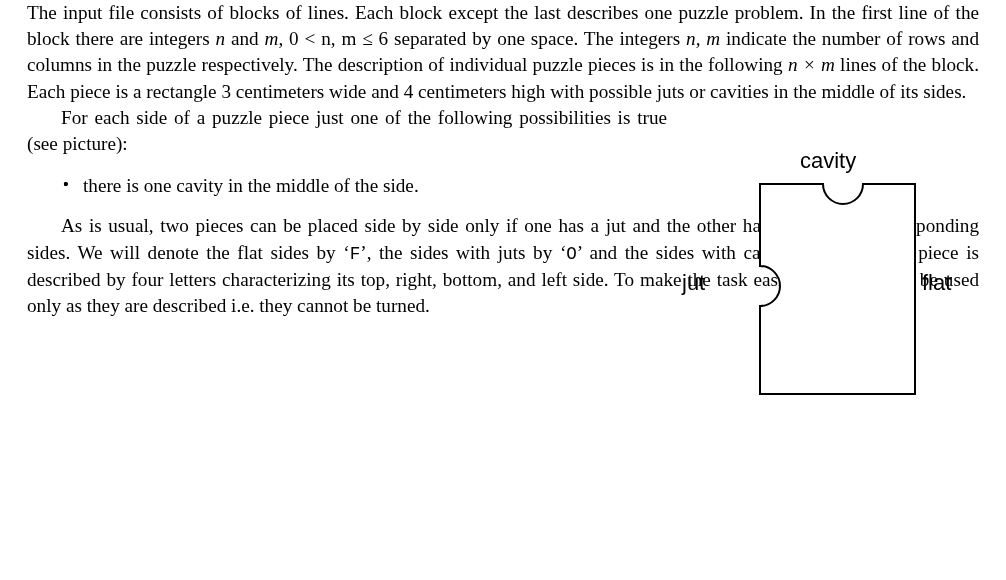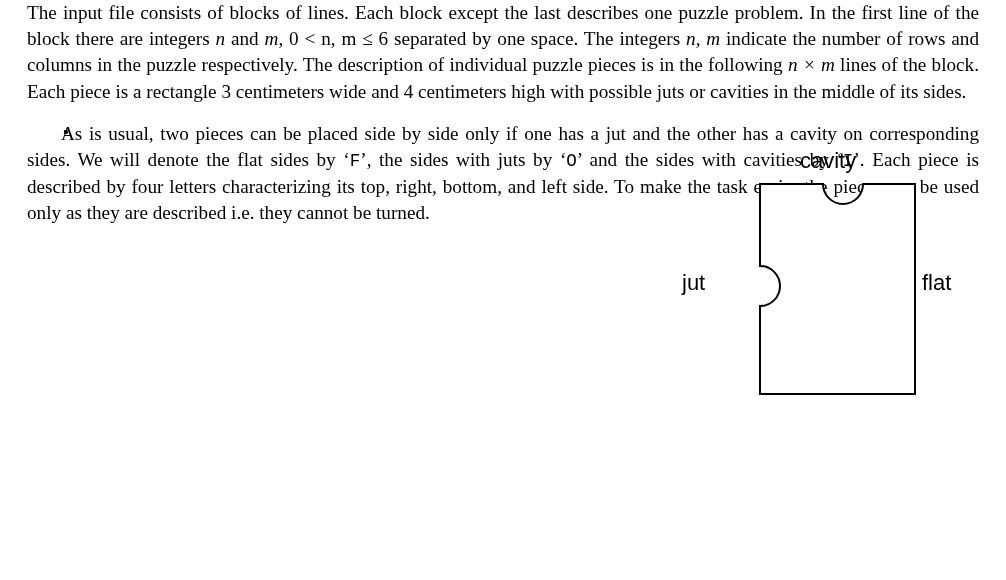--- a/index.html
+++ b/index.html
@@ -91,30 +91,34 @@
 <body>
 
 <div class="page">
 
   <div class="text-col">
 
     <p class="para" style="margin-bottom: 0;">
       <span>The input file consists of blocks of lines. Each block except the last describes one puzzle problem. In the first line of the block there are integers </span><span class="math">n</span><span> and </span><span class="math">m</span><span>, 0 &lt; n, m ≤ 6 separated by one space. The integers </span><span class="math">n, m</span><span> indicate the number of rows and columns in the puzzle respectively. The description of individual puzzle pieces is in the following </span><span class="math">n × m</span><span> lines of the block. Each piece is a rectangle 3 centimeters wide and 4 centimeters high with possible juts or cavities in the middle of its sides.</span>
     </p>
 
+    <p class="para indent narrow" style="margin-top: 0;">
+      <span>For each side of a puzzle piece just one of the following possibilities is true (see picture):</span>
+    </p>
 
     <ul class="bullets" style="margin-top: 16px;">
       <li class="narrow">
         <span class="dot">•</span>
       </li>
       <li class="narrow">
         <span class="dot">•</span>
       </li>
       <li class="narrow">
         <span class="dot">•</span>
+        <span>there is one cavity in the middle of the side.</span>
       </li>
     </ul>
 
     <p class="para indent" style="margin-top: 12px;">
       <span class="narrow-inline">As is usual, two pieces can be placed side by side only if one has a jut and the other has a cavity on corresponding sides. We will denote the flat sides by ‘</span><span class="tt">F</span><span>’, the sides with juts by ‘</span><span class="tt">O</span><span>’ and the sides with cavities by ‘</span><span class="tt">I</span><span>’. Each piece is described by four letters characterizing its top, right, bottom, and left side. To make the task easier the pieces can be used only as they are described i.e. they cannot be turned.</span>
     </p>
 
 
   </div>
 

